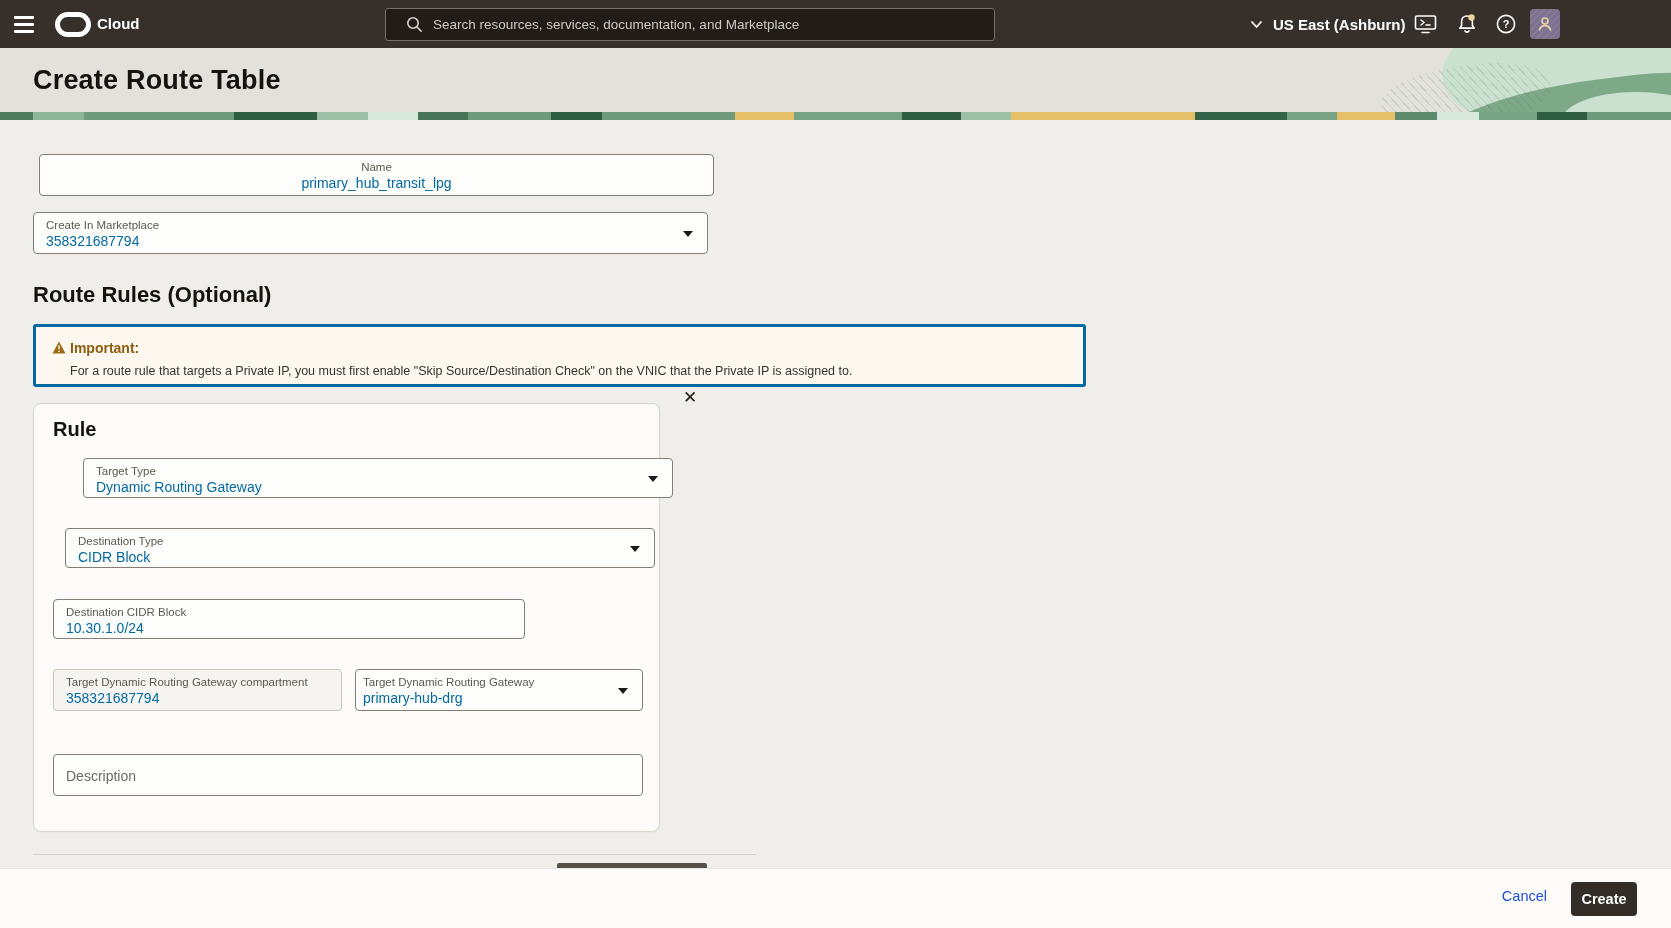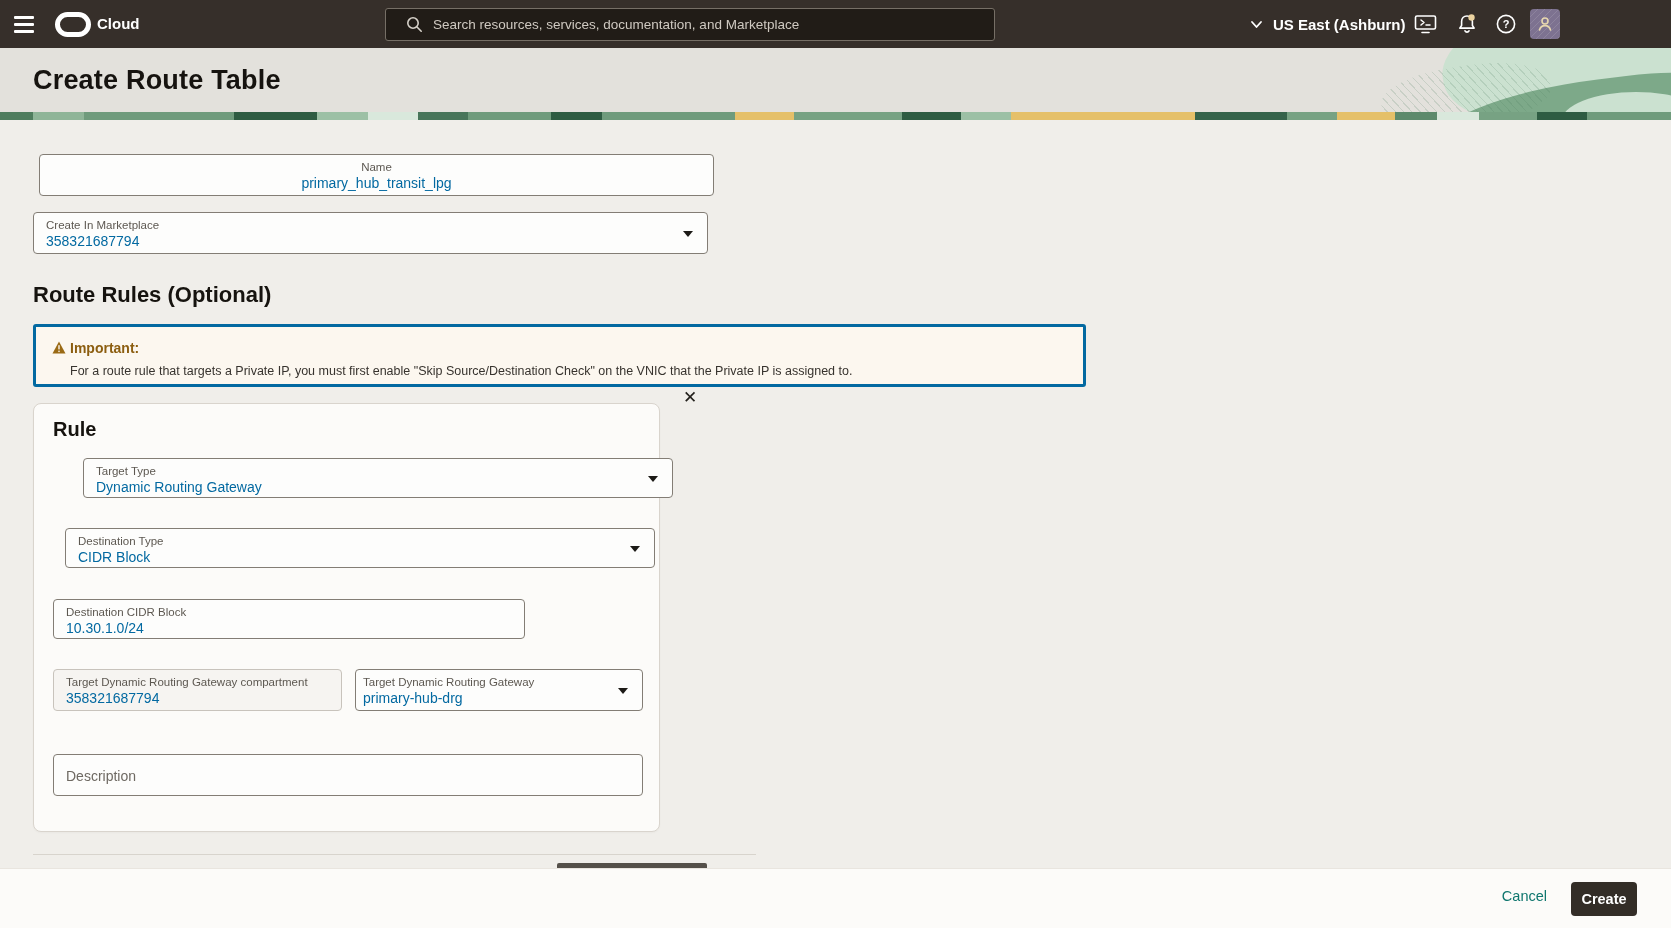--- a/index.html
+++ b/index.html
@@ -76,21 +76,21 @@
   .drgc-field { left:19px; top:265px; width:289px; height:42px; background:#f6f4f1; border-color:#c8c3bc; cursor:default; }
   .drg-field  { left:321px; top:265px; width:288px; height:42px;padding-left:7px; }
   .desc-field { left:19px; top:350px; width:590px; height:42px; display:flex; align-items:center; }
   .placeholder { font-size:14px; color:#6e6962; }
 
   .bottom-divider { position:absolute; left:33px; top:734px; width:723px; height:1px; background:#d8d4cd; }
   .hidden-btn-sliver { position:absolute; left:557px; top:743px; width:150px; height:5px; background:#55504a; border-radius:2px 2px 0 0; cursor:pointer; }
 
   
   .footer { position:absolute; left:0; top:868px; width:100%; height:60px; background:#fcfbf9; border-top:1px solid #e9e5df; z-index:5; }
-  .cancel-btn { position:absolute; right:124px; top:19px; background:none; border:none; font-family:inherit; font-size:14.5px; color:#0f766e; cursor:pointer; }
+  .cancel-btn { position:absolute; right:124px; top:19px; background:none; border:none; font-family:inherit; font-size:14.5px; color:#1d4ed8; cursor:pointer; }
   .create-btn { position:absolute; right:34px; top:13px; width:66px; height:34px; background:#332d27; color:#fff; border:none; border-radius:4px; font-family:inherit; font-size:14.5px; font-weight:700; cursor:pointer; }
 </style>
 </head>
 <body>
 
 <div class="screen">
 
   <div class="header">
     <div class="menu-btn">
         <span></span>

